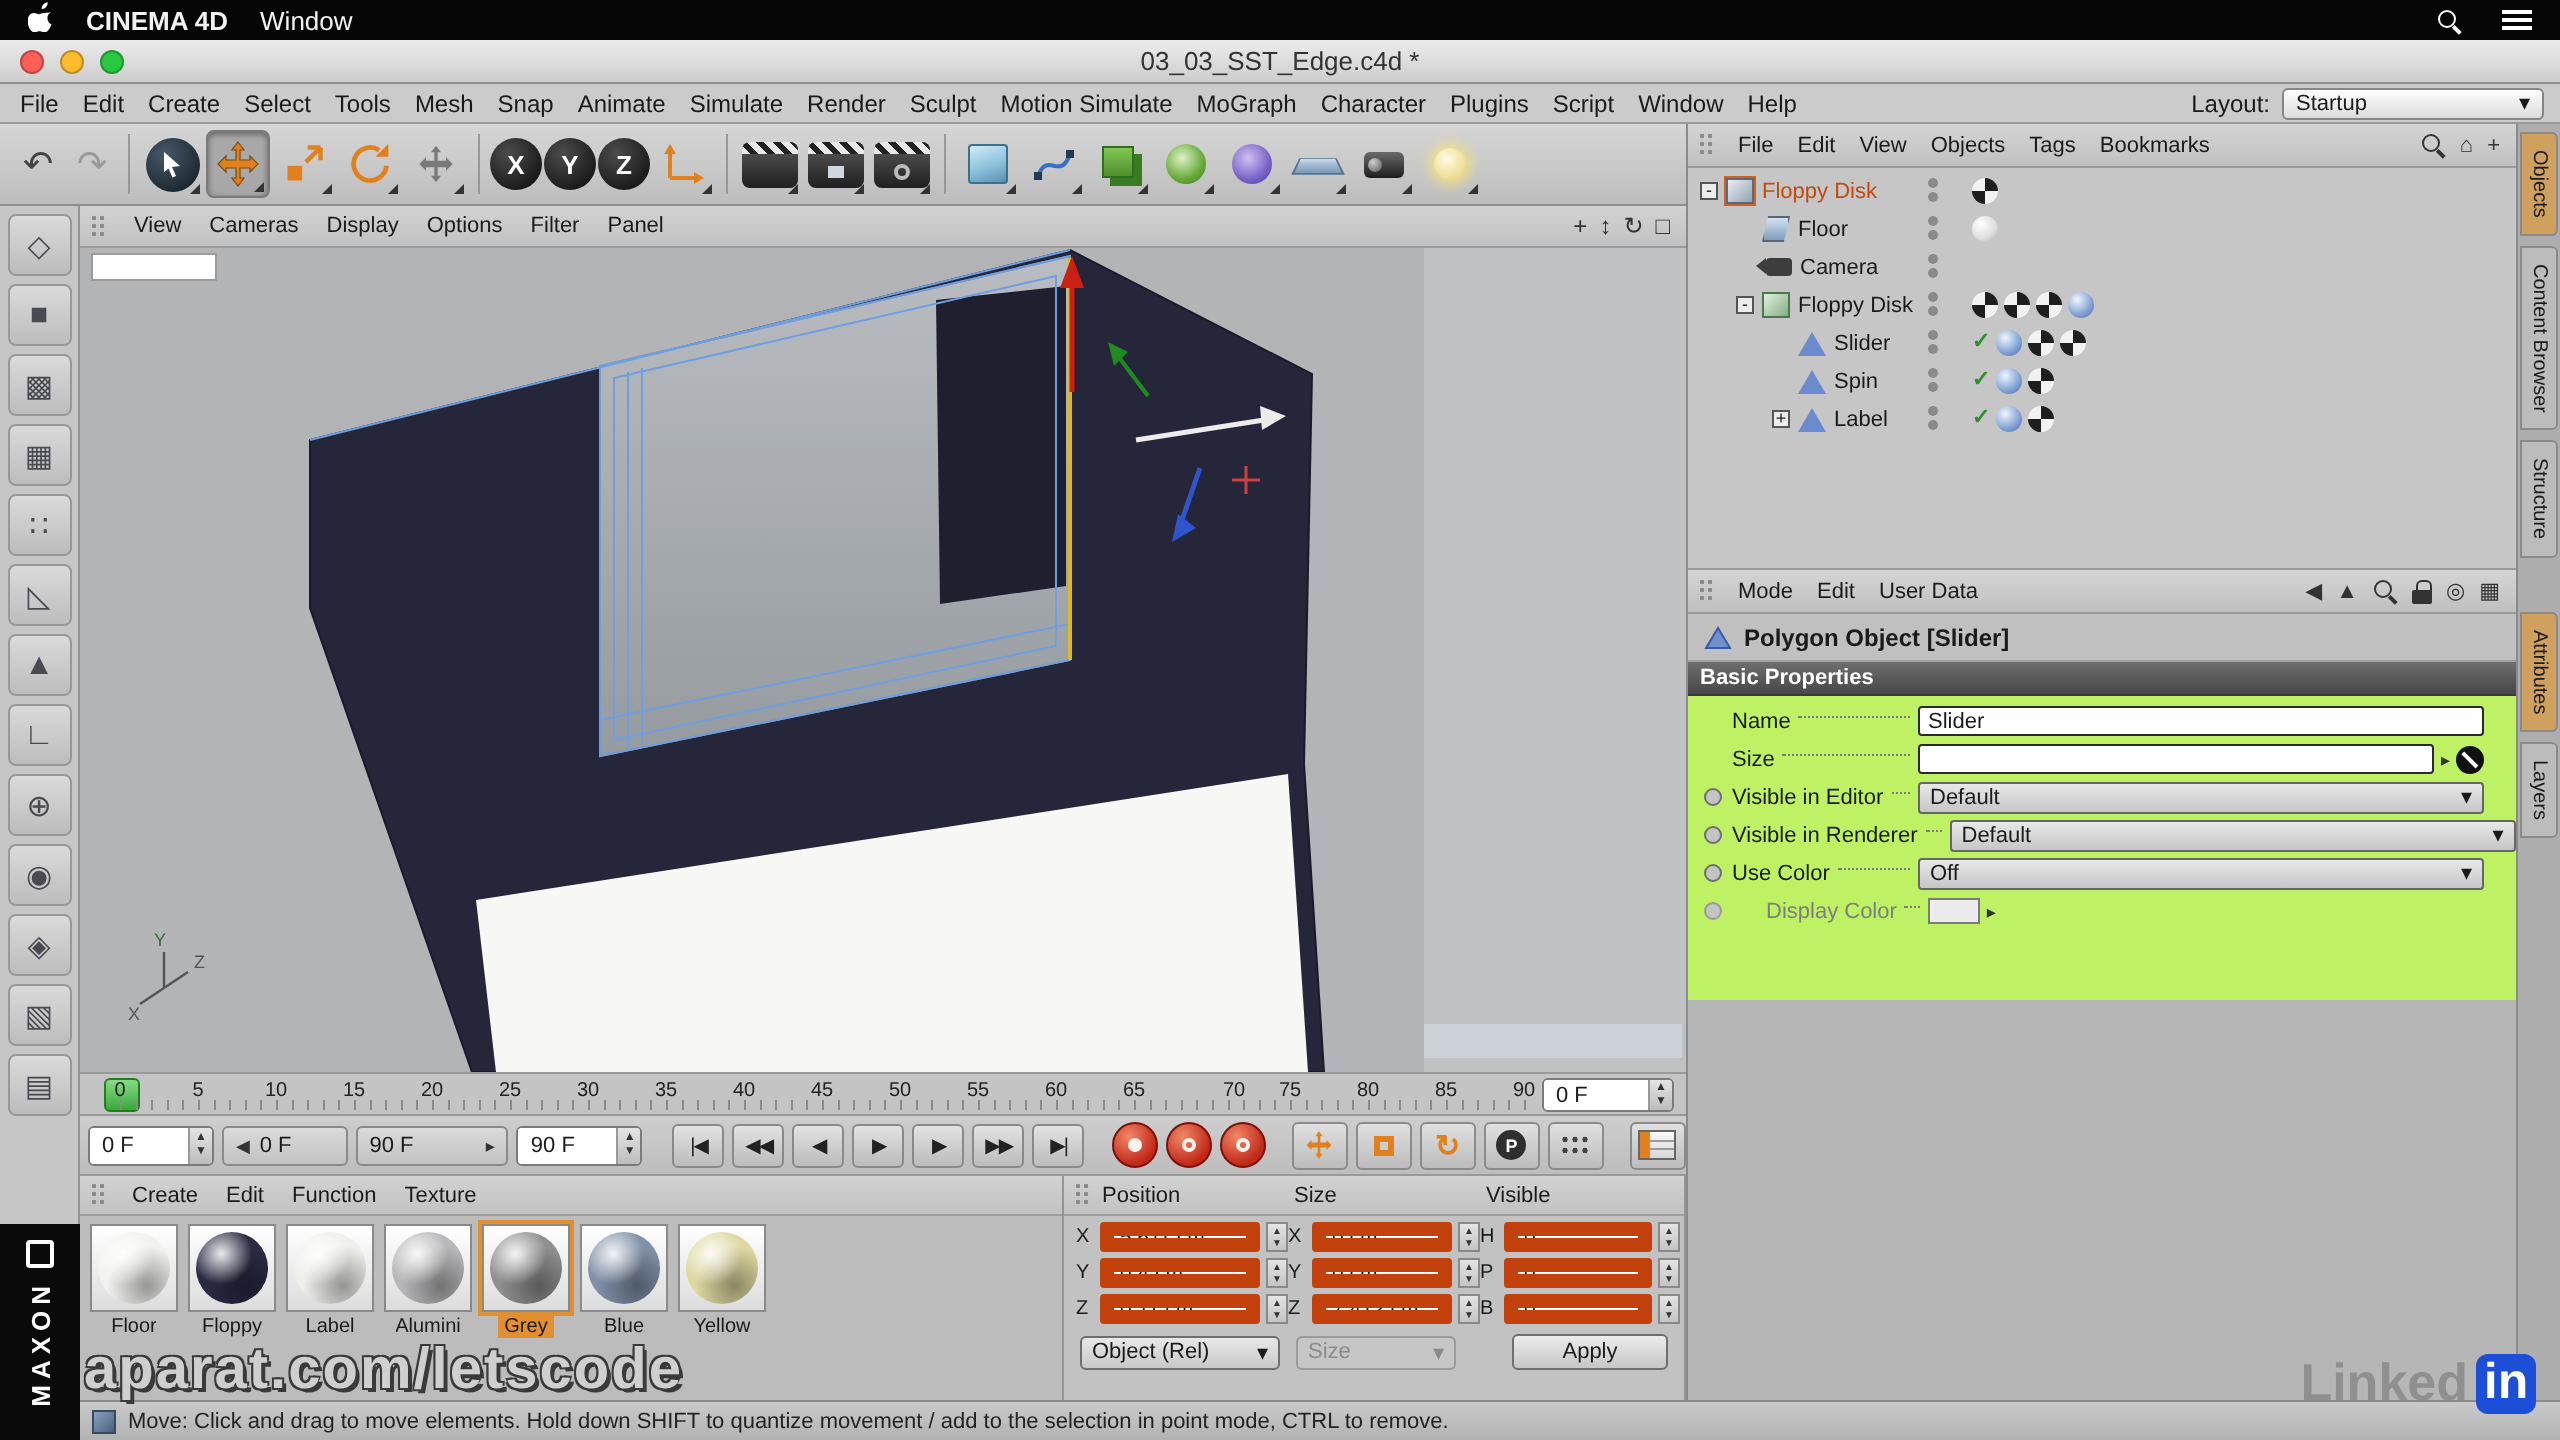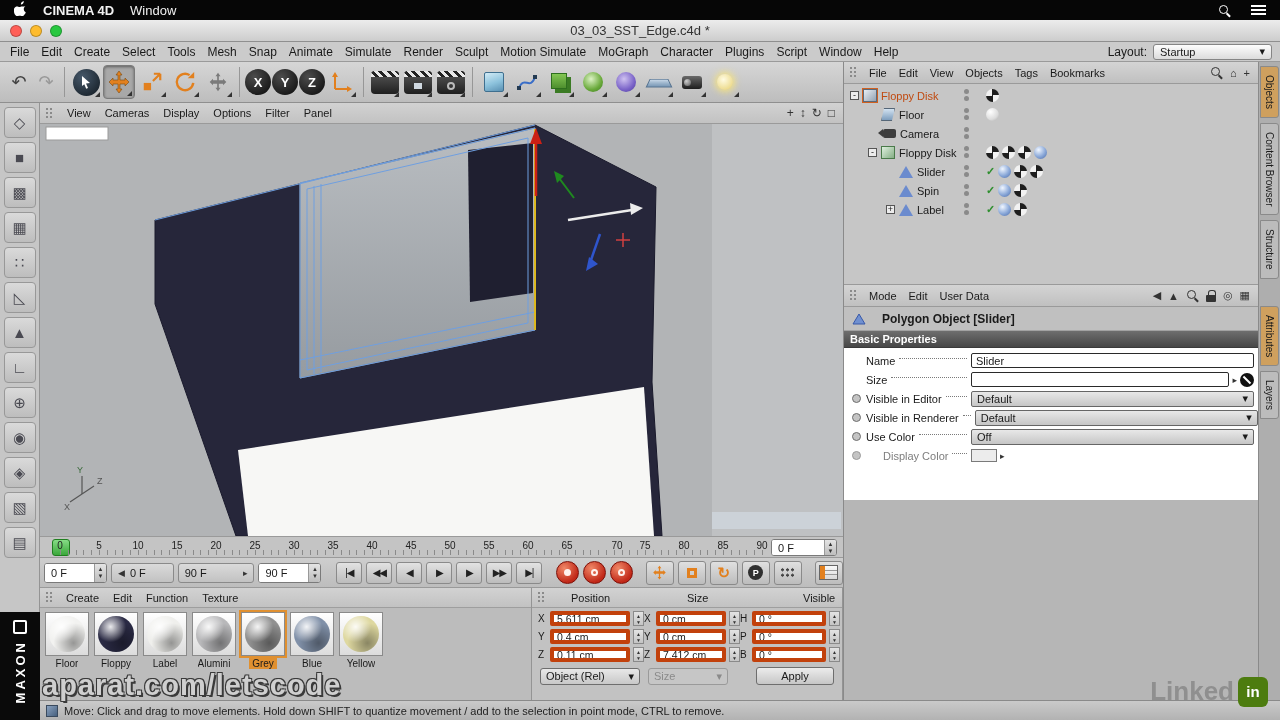--- a/index.html
+++ b/index.html
@@ -23,21 +23,21 @@
               display:flex; align-items:center; padding:0 10px; }
   .light { width:12px; height:12px; border-radius:50%; margin-right:8px; border:1px solid rgba(0,0,0,.25); }
   .light.red{ background:#ff5f57; } .light.yellow{ background:#febc2e; } .light.green{ background:#28c840; }
   #titlebar .doc-title { position:absolute; left:0; right:0; text-align:center; font-size:13px; color:#333; }
 
   
   #menubar { position:absolute; left:0; top:42px; width:1280px; height:20px; background:#cbcbcb;
              border-bottom:1px solid #9a9a9a; display:flex; align-items:center; font-size:12px; padding-left:4px; }
   #menubar .mi { padding:0 6px; white-space:nowrap; }
   #menubar .layout-zone { margin-left:auto; display:flex; align-items:center; gap:6px; padding-right:8px; }
-  .layout-select { width:119px; height:16px; background:linear-gradient(#fdfdfd,#dcdcdc); border:1px solid #858585;
+  .layout-select { width:131px; height:16px; background:linear-gradient(#fdfdfd,#dcdcdc); border:1px solid #858585;
                    border-radius:3px; display:flex; align-items:center; justify-content:space-between; padding:0 6px; font-size:11px; }
 
   
   #main-toolbar { position:absolute; left:0; top:62px; width:843px; height:41px;
                   background:linear-gradient(#d6d6d6,#bdbdbd); border-bottom:1px solid #8f8f8f;
                   display:flex; align-items:center; gap:1px; padding-left:6px; }
   .tbtn { width:32px; height:34px; display:flex; align-items:center; justify-content:center; border-radius:4px; position:relative; flex:none; }
   .tbtn.small { width:26px; }
   .tbtn.active { background:#a8a8a8; box-shadow:inset 0 1px 3px rgba(0,0,0,.45); border:1px solid #7a7a7a; }
   .tbtn.corner::after { content:""; position:absolute; right:2px; bottom:2px; border-left:5px solid transparent; border-bottom:5px solid #333; }
@@ -131,26 +131,26 @@
               display:flex; align-items:center; justify-content:center; }
   .sphere { width:36px; height:36px; border-radius:50%;
             background-image:radial-gradient(circle at 35% 30%, rgba(255,255,255,.9), rgba(255,255,255,0) 45%),
                              radial-gradient(circle at 68% 75%, rgba(0,0,0,.38), rgba(0,0,0,0) 55%); }
   .mat-name { font-size:10px; margin-top:2px; max-width:46px; overflow:hidden; white-space:nowrap; }
   .mat.selected .mat-tile { outline:2px solid #e09030; }
   .mat.selected .mat-name { background:#e09030; padding:0 3px; }
 
   
   #coords { position:absolute; left:532px; top:588px; width:311px; height:112px; background:#c2c2c2; border-right:1px solid #949494; font-size:11px; }
-  #coords .cheader { display:flex; align-items:center; height:20px; background:linear-gradient(#d2d2d2,#c2c2c2); border-bottom:1px solid #9e9e9e;gap:20px; }
+  #coords .cheader { display:flex; align-items:center; height:20px; background:linear-gradient(#d2d2d2,#c2c2c2); border-bottom:1px solid #9e9e9e; }
   #coords .chead-label { font-size:11px; }
   #coords .cgrid { display:grid; grid-template-columns:106px 96px 100px; padding:3px 2px 0 6px; row-gap:3px; }
   .cfield { display:flex; align-items:center; gap:3px; }
   .cfield .axl { width:9px; font-size:10px; }
-  .cinput { flex:1; height:15px; background:#fff; border:4px solid #c2410c; border-radius:2px; font-size:10.5px;
+  .cinput { flex:1; height:15px; background:#fff; border:7px solid #c2410c; border-radius:2px; font-size:10.5px;
             display:flex; align-items:center; padding:0 3px; white-space:nowrap; overflow:hidden; }
   .cstep { width:11px; height:15px; background:linear-gradient(#e4e4e4,#c4c4c4); border:1px solid #8a8a8a; display:flex;
            flex-direction:column; align-items:center; justify-content:center; font-size:5px; line-height:6px; color:#333; flex:none; }
   .cstep::before { content:"▲"; } .cstep::after { content:"▼"; }
   #coords .cbottom { display:flex; align-items:center; gap:8px; padding:5px 8px 0 8px; }
   .cdrop { height:17px; background:linear-gradient(#e8e8e8,#c8c8c8); border:1px solid #6e6e6e; border-radius:3px;
            display:flex; align-items:center; justify-content:space-between; padding:0 5px; font-size:11px; }
   .cdrop.disabled { color:#8a8a8a; background:#c6c6c6; border-color:#9a9a9a; }
   .apply-btn { width:78px; height:18px; background:linear-gradient(#ececec,#c6c6c6); border:1px solid #6e6e6e; border-radius:3px;
                display:flex; align-items:center; justify-content:center; font-size:11px; margin-left:auto; }
@@ -178,29 +178,29 @@
   .om-row.active .oi { outline:1px solid #d06020; }
   .om-dots { position:absolute; left:120px; top:3px; display:flex; flex-direction:column; gap:2px; }
   .om-dots i { width:5px; height:5px; border-radius:50%; background:#8a8a8a; display:block; }
   .om-tags { position:absolute; left:142px; display:flex; align-items:center; gap:3px; }
   .tag { width:13px; height:13px; border-radius:50%; flex:none; }
   .tag-tex { background:conic-gradient(#1e1e1e 0 25%, #f2f2f2 0 50%, #1e1e1e 0 75%, #f2f2f2 0); }
   .tag-phong { background:radial-gradient(circle at 35% 30%, #f0f6ff, #8aa8d8 55%, #4768a8); }
   .tag-white { background:radial-gradient(circle at 35% 30%, #ffffff, #dcdcdc 60%, #a8a8a8); }
   .tag-check { width:auto; height:auto; border-radius:0; color:#2f8f2f; font-weight:bold; font-size:11px; line-height:13px; }
 
-  .am-title { height:24px; display:flex; align-items:center; gap:16px; padding-left:8px; font-size:12px; font-weight:bold;
+  .am-title { height:24px; display:flex; align-items:center; gap:6px; padding-left:8px; font-size:12px; font-weight:bold;
               background:#c0c0c0; border-bottom:1px solid #a2a2a2; }
   .am-tabs { height:22px; background:#9e9e9e; display:flex; align-items:flex-end; gap:2px; padding:0 0 0 6px; border-bottom:1px solid #8a8a8a; }
   .atab { padding:2px 10px 3px 10px; font-size:11px; background:linear-gradient(#bcbcbc,#a8a8a8); border:1px solid #808080;
           border-bottom:none; border-radius:3px 3px 0 0; color:#222; }
   .atab.active { background:linear-gradient(#e2e2e2,#cccccc); font-weight:bold; }
   .am-section { height:17px; background:linear-gradient(#6e6e6e,#474747); color:#fff; font-size:11px; font-weight:bold;
                 display:flex; align-items:center; padding-left:6px; border-bottom:1px solid #3a3a3a; }
-  #am-body { background:#ffffff; padding:3px 4px 6px 8px; height:152px; }
+  #am-body { background:#bef264; padding:3px 16px 6px 8px; height:152px; }
   .arow { height:19px; display:flex; align-items:center; font-size:11px; }
   .keyfr { width:9px; height:9px; border:1.6px solid #6e6e6e; border-radius:50%; margin-right:5px; background:#c4c4c4; flex:none; }
   .keyfr.dim { border-color:#9a9a9a; }
   .keyfr-spacer { width:14px; flex:none; }
   .flabel { white-space:nowrap; }
   .flabel.dim { color:#7e7e7e;margin-left:17px; }
   .leader { flex:1; border-bottom:1px dotted #7a7a7a; margin:0 4px 4px 4px; min-width:8px; }
   .avalzone { width:283px; display:flex; align-items:center; gap:3px; flex:none; }
   .ainput { flex:1; height:15px; background:#fff; border:1px solid #2a2a2a; border-radius:2px; font-size:11px;
             display:flex; align-items:center; padding:0 4px; }
@@ -226,21 +226,21 @@
   
   #statusbar { position:absolute; left:40px; top:700px; width:1240px; height:20px; background:linear-gradient(#cacaca,#b2b2b2);
                border-top:1px solid #8a8a8a; display:flex; align-items:center; gap:6px; padding-left:6px; font-size:11px; color:#222; }
   .status-icon { width:12px; height:12px; background:linear-gradient(135deg,#8aa2c0,#47607e); border:1px solid #3a4a5e; flex:none; }
 
   
   #aparat { position:absolute; left:42px; top:669px; font-size:29px; font-weight:bold; color:#cfcfcf; z-index:50;
             text-shadow:2px 2px 0 #3a3a3a, -1px -1px 0 #3a3a3a, 1px -1px 0 #3a3a3a, -1px 1px 0 #3a3a3a; letter-spacing:1px; }
   #linkedin { position:absolute; right:12px; top:676px; display:flex; align-items:center; gap:4px; z-index:50; }
   #linkedin .li-text { font-size:26px; font-weight:bold; color:#8f8f8f; }
-  #linkedin .li-badge { width:30px; height:30px; background:#4d7c0f; color:#fff; border-radius:6px; font-size:15px; font-weight:bold;
+  #linkedin .li-badge { width:30px; height:30px; background:#1d4ed8; color:#fff; border-radius:6px; font-size:25px; font-weight:bold;
                         display:flex; align-items:center; justify-content:center; }
 </style>
 </head>
 <body>
 
 <div id="macbar">
   <span>
     <svg width="13" height="15" viewBox="0 0 170 200">
         <path fill="#ffffff" d="M150 69c-1 1-22 13-22 39 0 30 26 41 27 41 0 1-4 15-14 29-9 12-18 25-32 25-14 0-18-8-34-8-16 0-21 8-34 8-14 0-24-14-33-26C-3 153-10 117 4 93c7-12 20-20 34-20 14 0 23 8 34 8 11 0 17-8 33-8 6 0 27 1 45-4zM119 34c7-8 12-20 10-32-10 0-22 7-29 15-6 7-12 19-10 30 11 1 22-5 29-13z"></path>
       </svg>

